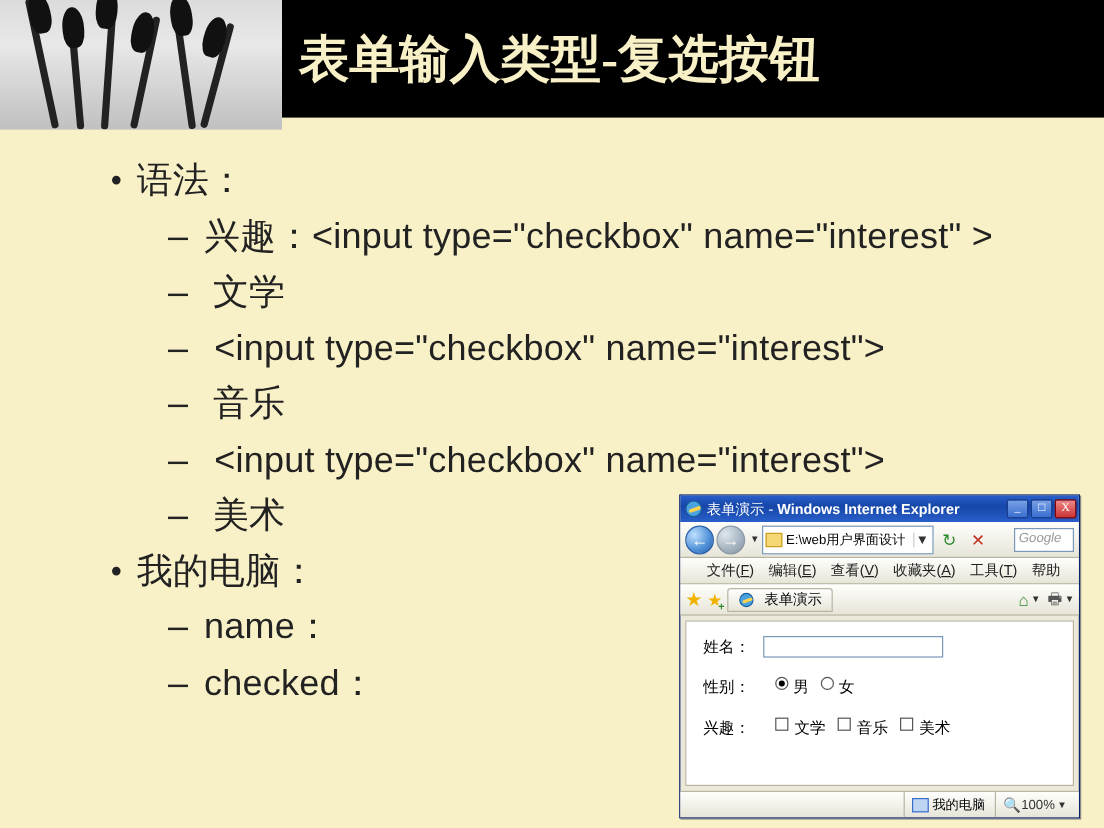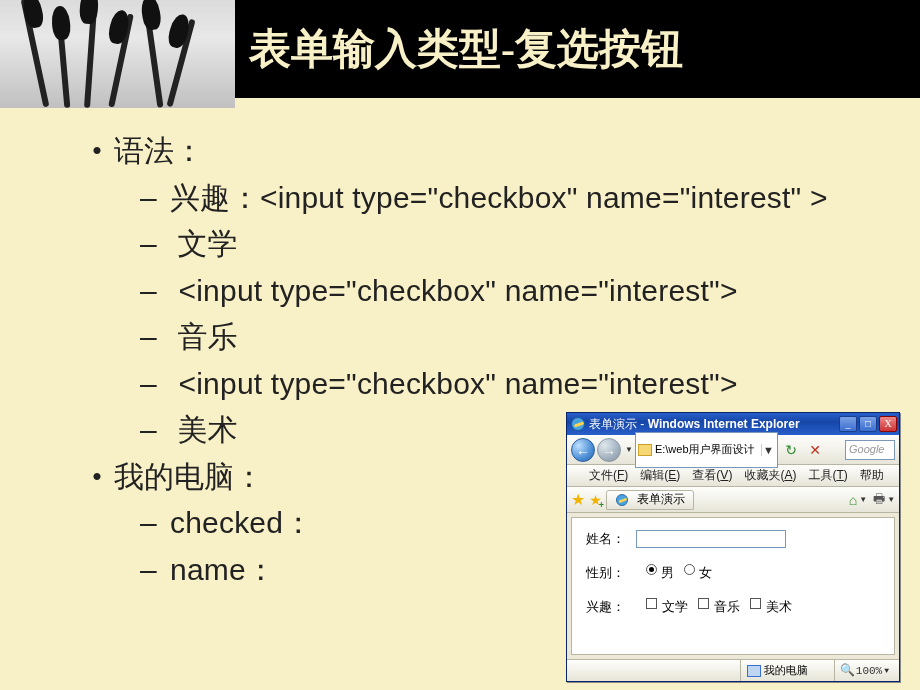--- a/index.html
+++ b/index.html
@@ -134,21 +134,21 @@
   }
   .nav-btn {
     width: 24px; height: 24px; border-radius: 50%;
     background: radial-gradient(circle at 30% 30%, #BFE0FF, #4D8FD6 60%, #2A5FA6);
     border: 1px solid #2A5FA6;
     color:#fff; display:flex; align-items:center; justify-content:center;
     font-size:14px; font-weight:bold;
   }
   .nav-btn.disabled { filter: grayscale(0.6) opacity(0.6); }
   .addr-box {
-    flex: 1; height: 36px; background:#fff; border:1px solid #7A98B8;
+    flex: 1; height: 24px; background:#fff; border:1px solid #7A98B8;
     display:flex; align-items:center; padding:0 2px; font-size:11px;
     min-width: 0;
   }
   .addr-box .folder { width:14px; height:12px; background:#F7D774; border:1px solid #C9A227; margin-right:3px;}
   .addr-box .dd { width:14px; text-align:center; color:#333; border-left:1px solid #ccc;}
   .tb-btn {
     width: 22px; height: 22px; display:flex; align-items:center; justify-content:center;
     border:1px solid transparent; border-radius:2px;
   }
   .refresh { color:#2E8B2E; font-size:14px; }
@@ -186,21 +186,21 @@
   }
   .form-row { display:flex; align-items:flex-start; margin-bottom:16px; }
   .form-row .label { width:50px; }
   .text-input { width:150px; height:18px; border:1px solid #7A98B8; background:#fff;}
   .radio { width:11px; height:11px; border:1px solid #555; border-radius:50%; display:inline-block; margin:0 4px 0 10px; vertical-align:middle; position:relative;}
   .radio.checked::after{content:""; position:absolute; left:2px; top:2px; width:5px; height:5px; background:#000; border-radius:50%;}
   .chk { width:11px; height:11px; border:1px solid #555; display:inline-block; margin:0 5px 0 10px; vertical-align:middle;}
   .ie-status {
     height: 22px; background: linear-gradient(#FEFEFC,#E7E5D8);
     border-top:1px solid #B8B5A3;
-    display:flex; align-items:center; font-size:11px; padding:0 4px; gap:20px;font-family:Liberation Mono, monospace;
+    display:flex; align-items:center; font-size:11px; padding:0 4px; gap:2px;
   }
   .ie-status .seg { border-left:1px solid #B8B5A3; padding:0 6px; height:100%; display:flex; align-items:center;}
   .status-spacer{flex:1;}
   .mycomp-ico{ width:14px; height:12px; background:#BFD6F2; border:1px solid #3A6ECF; margin-right:3px;}
   .zoom { color:#333;}
   .mag { color:#5A8; font-size:12px;}
 </style>
 </head>
 <body>
 
@@ -231,22 +231,22 @@
     <li class="sub-item cn"> 文学</li>
     <li class="sub-item code-txt">&nbsp;&lt;input type="checkbox" name="interest"&gt;</li>
     <li class="sub-item cn"> 音乐</li>
     <li class="sub-item code-txt">&nbsp;&lt;input type="checkbox" name="interest"&gt;</li>
     <li class="sub-item cn"> 美术</li>
   </ul>
   <ul>
     <li class="bullet-main cn">我的电脑：</li>
   </ul>
   <ul class="sub-list">
+    <li class="sub-item code-txt">name：</li>
     <li class="sub-item code-txt">checked：</li>
-    <li class="sub-item code-txt">name：</li>
   </ul>
 </div>
 
 <div class="ie-window">
   <div class="ie-titlebar">
     <span class="ie-logo"></span>
     <span class="ie-titlebar-text">
       <span>表单演示</span><span> - </span><span class="bold">Windows Internet Explorer</span>
     </span>
     <span class="ie-titlebar-spacer"></span>

